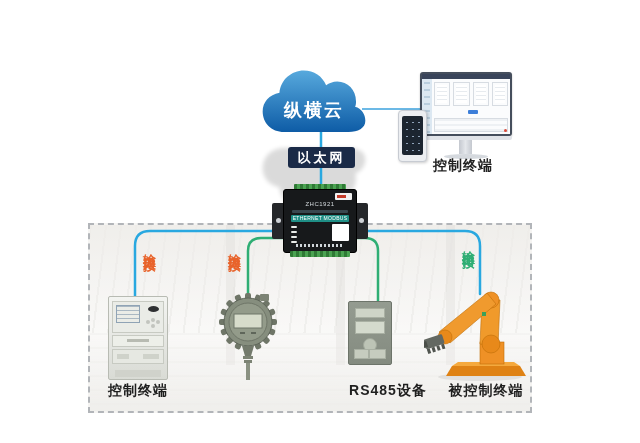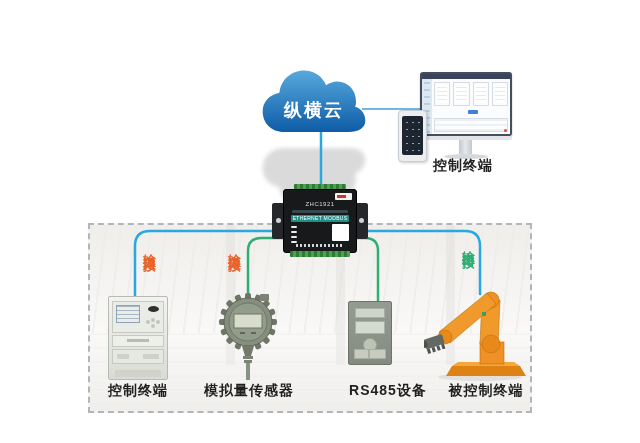--- a/index.html
+++ b/index.html
@@ -156,20 +156,21 @@
           <stop offset="0" stop-color="#57a9dd"></stop>
             <stop offset="1" stop-color="#0e5ca6"></stop>
         </linearGradient>
         <path id="cloudShape" d="M97,70 H28 C14,70 5,60 5,48 C5,38 12,30 23,28 C24,14 36,4 49,4 C60,4 69,10 73,20 C76,18 80,16 85,16 C96,16 105,25 105,37 C105,39 105,41 104,43 C111,45 115,51 115,58 C115,66 107,70 97,70 Z"></path>
       </defs>
       <use href="#cloudShape" fill="url(#cg)"></use>
     </svg>
     <div class="cloud-label">纵横云</div>
   </div>
 
+  <div class="eth-badge">以太网</div>
 
   <div class="monitor-group">
     <div class="mon-screen">
       <div class="mon-display">
         <div class="mon-titlebar"></div>
         <div class="mon-sidebar"></div>
         <div class="mon-panels">
           <div class="mon-panel"></div>
           <div class="mon-panel"></div>
           <div class="mon-panel"></div>
@@ -281,17 +282,16 @@
       <rect x="-2" y="54" width="5" height="6" fill="#4a4e49"></rect>
       <rect x="1" y="62" width="3" height="5" fill="#50544f"></rect>
       <rect x="6" y="62" width="3" height="5" fill="#50544f"></rect>
       <rect x="11" y="62" width="3" height="5" fill="#50544f"></rect>
       <rect x="16" y="62" width="3" height="5" fill="#50544f"></rect>
     </g>
     <rect x="58" y="28" width="4" height="4" fill="#3aa05a"></rect>
   </svg>
 
   <div class="dev-label" style="left:96px;width:84px;">控制终端</div>
-  <div class="dev-label" style="left:203px;width:92px;">模拟量传感器</div>
   <div class="dev-label" style="left:348px;width:80px;">RS485设备</div>
   <div class="dev-label" style="left:444px;width:84px;">被控制终端</div>
 
 </div>
 
 </body></html>

